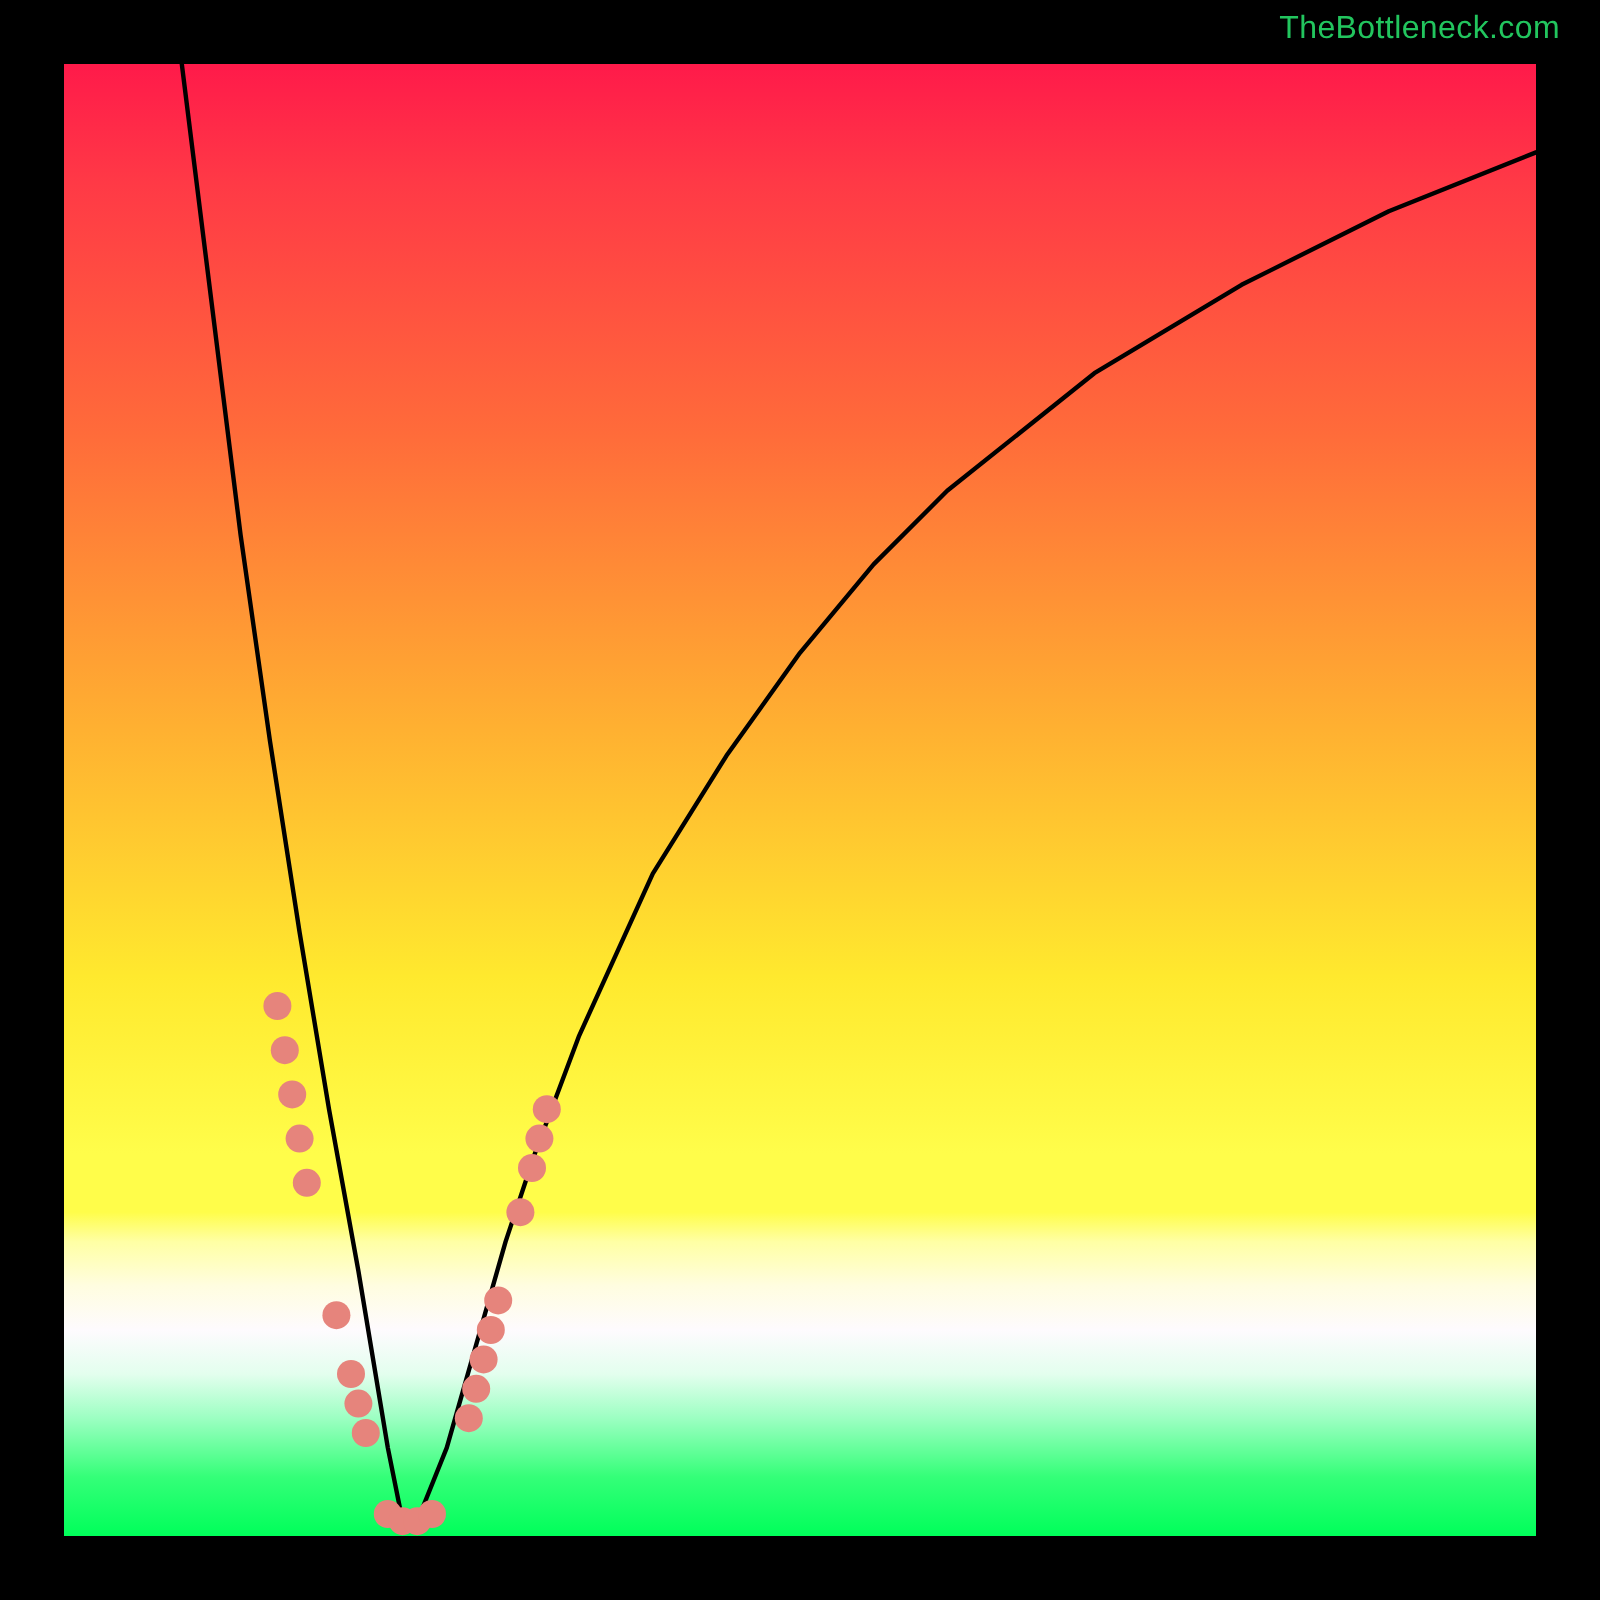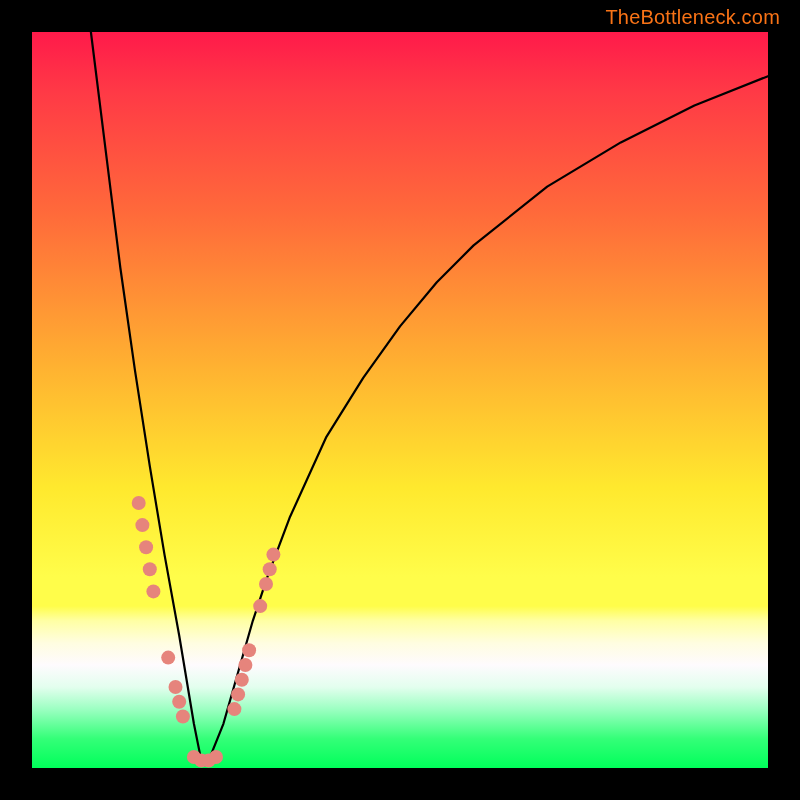--- a/index.html
+++ b/index.html
@@ -37,22 +37,22 @@
       #e3feee 89%,
       #9cffc2 92%,
       #34ff78 96%,
       #00ff5a 100%
     );
   }
   .watermark {
     position: absolute;
     top: 6px;
     right: 20px;
-    color: #f97316;
-    font-size: 20px;
+    color: #22c55e;
+    font-size: 16px;
     font-weight: 400;
     letter-spacing: 0.2px;
     user-select: none;
   }
   svg.curve {
     position: absolute;
     left: 0;
     top: 0;
     width: 736px;
     height: 736px;

